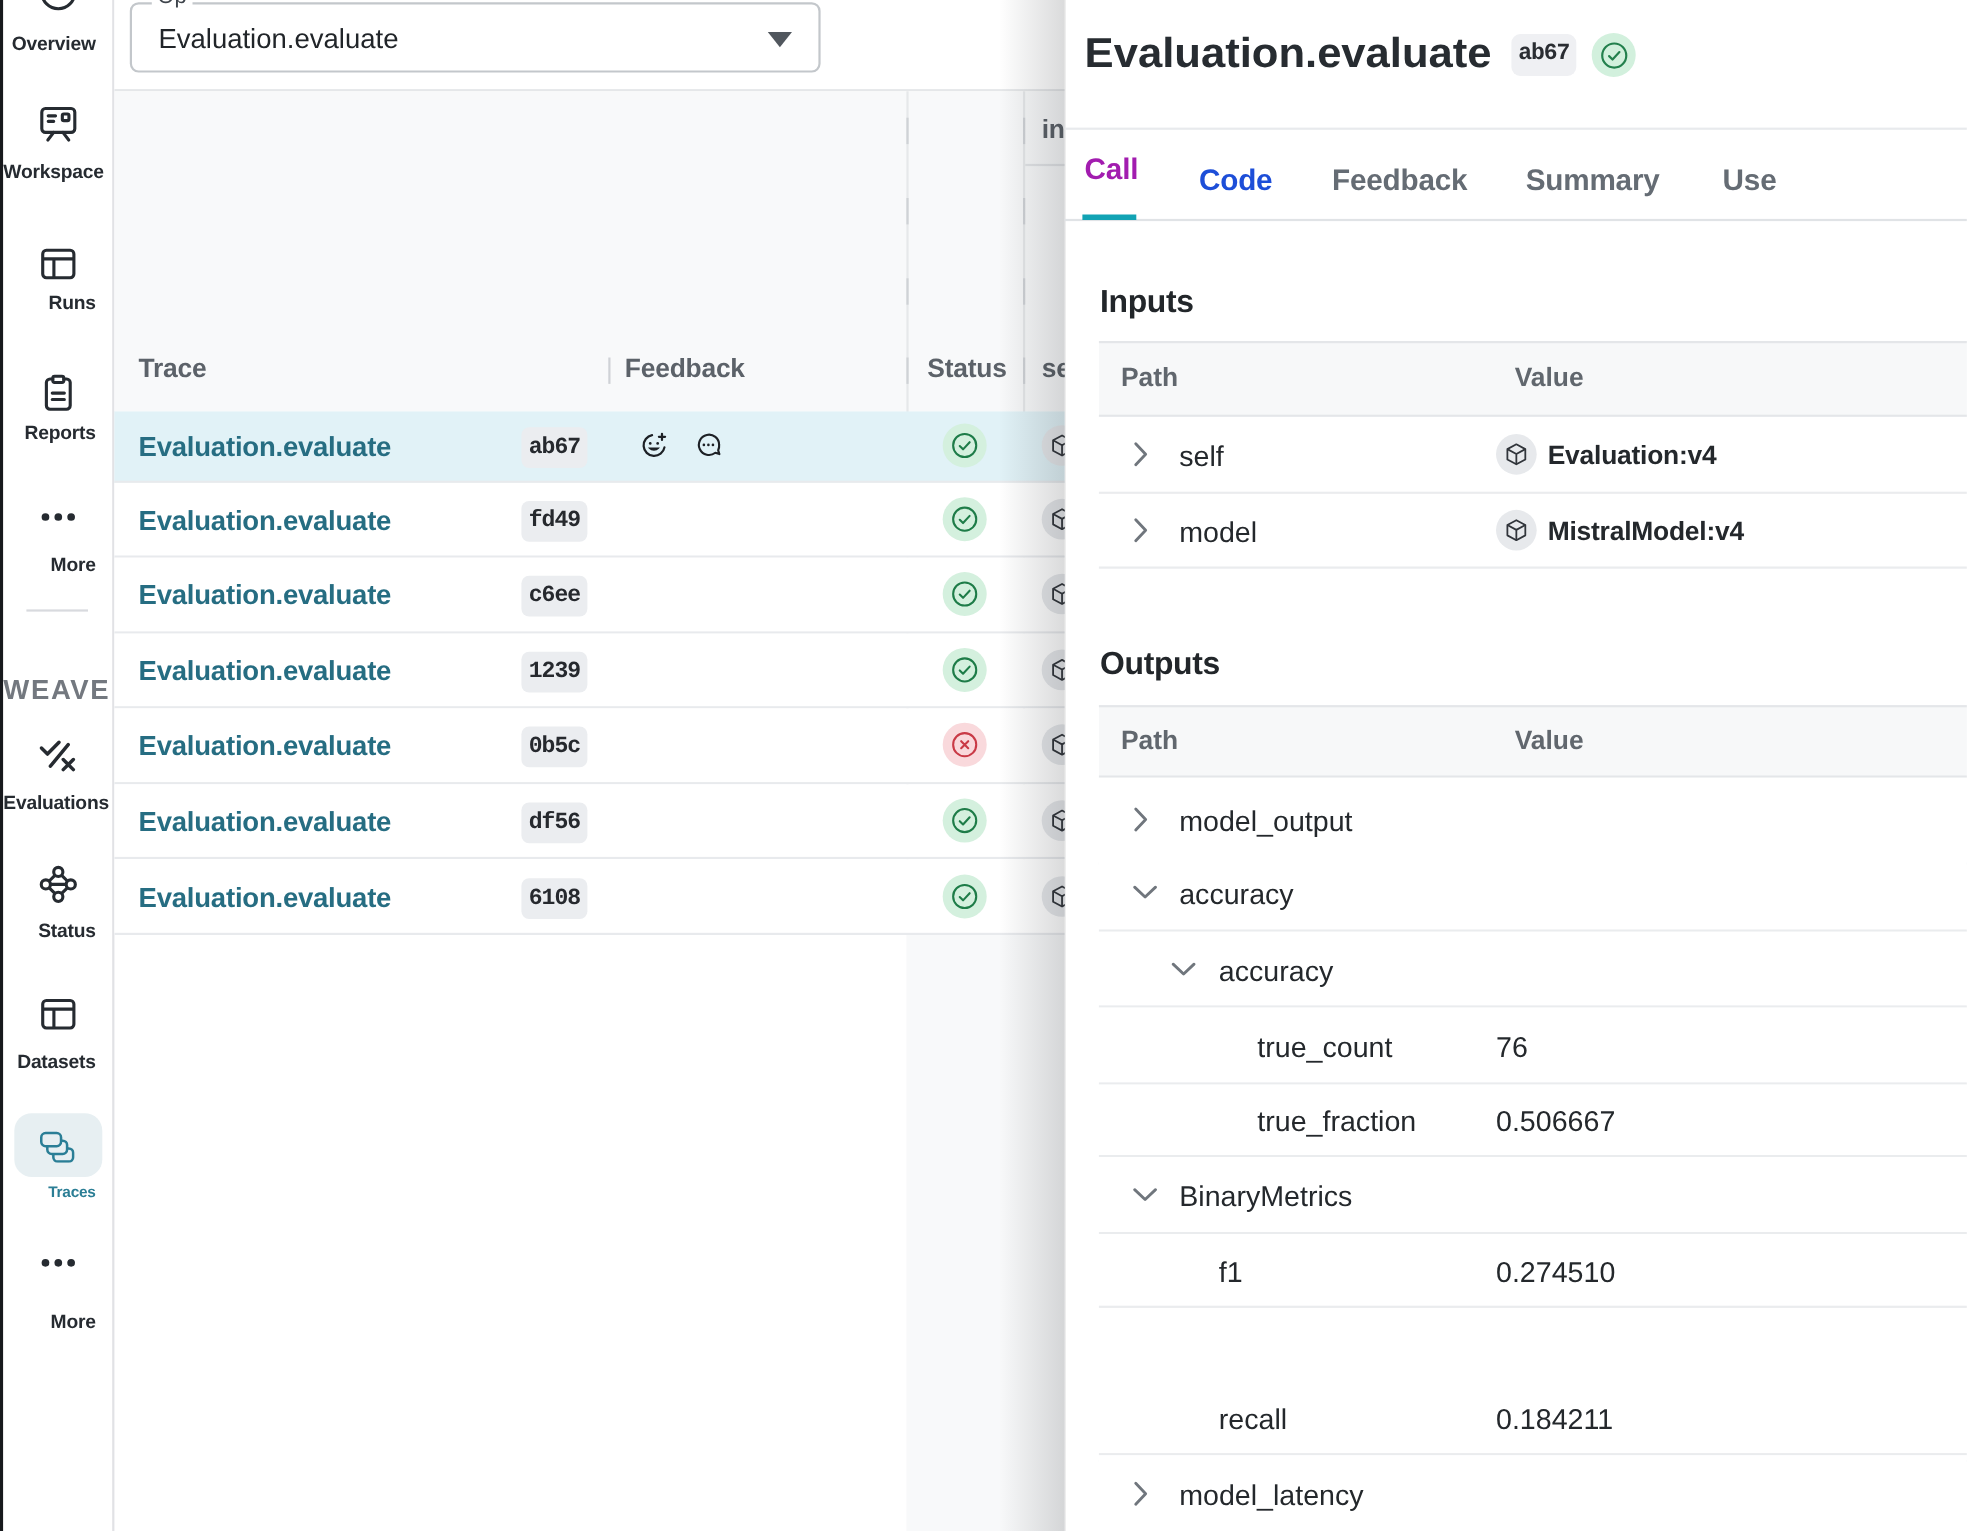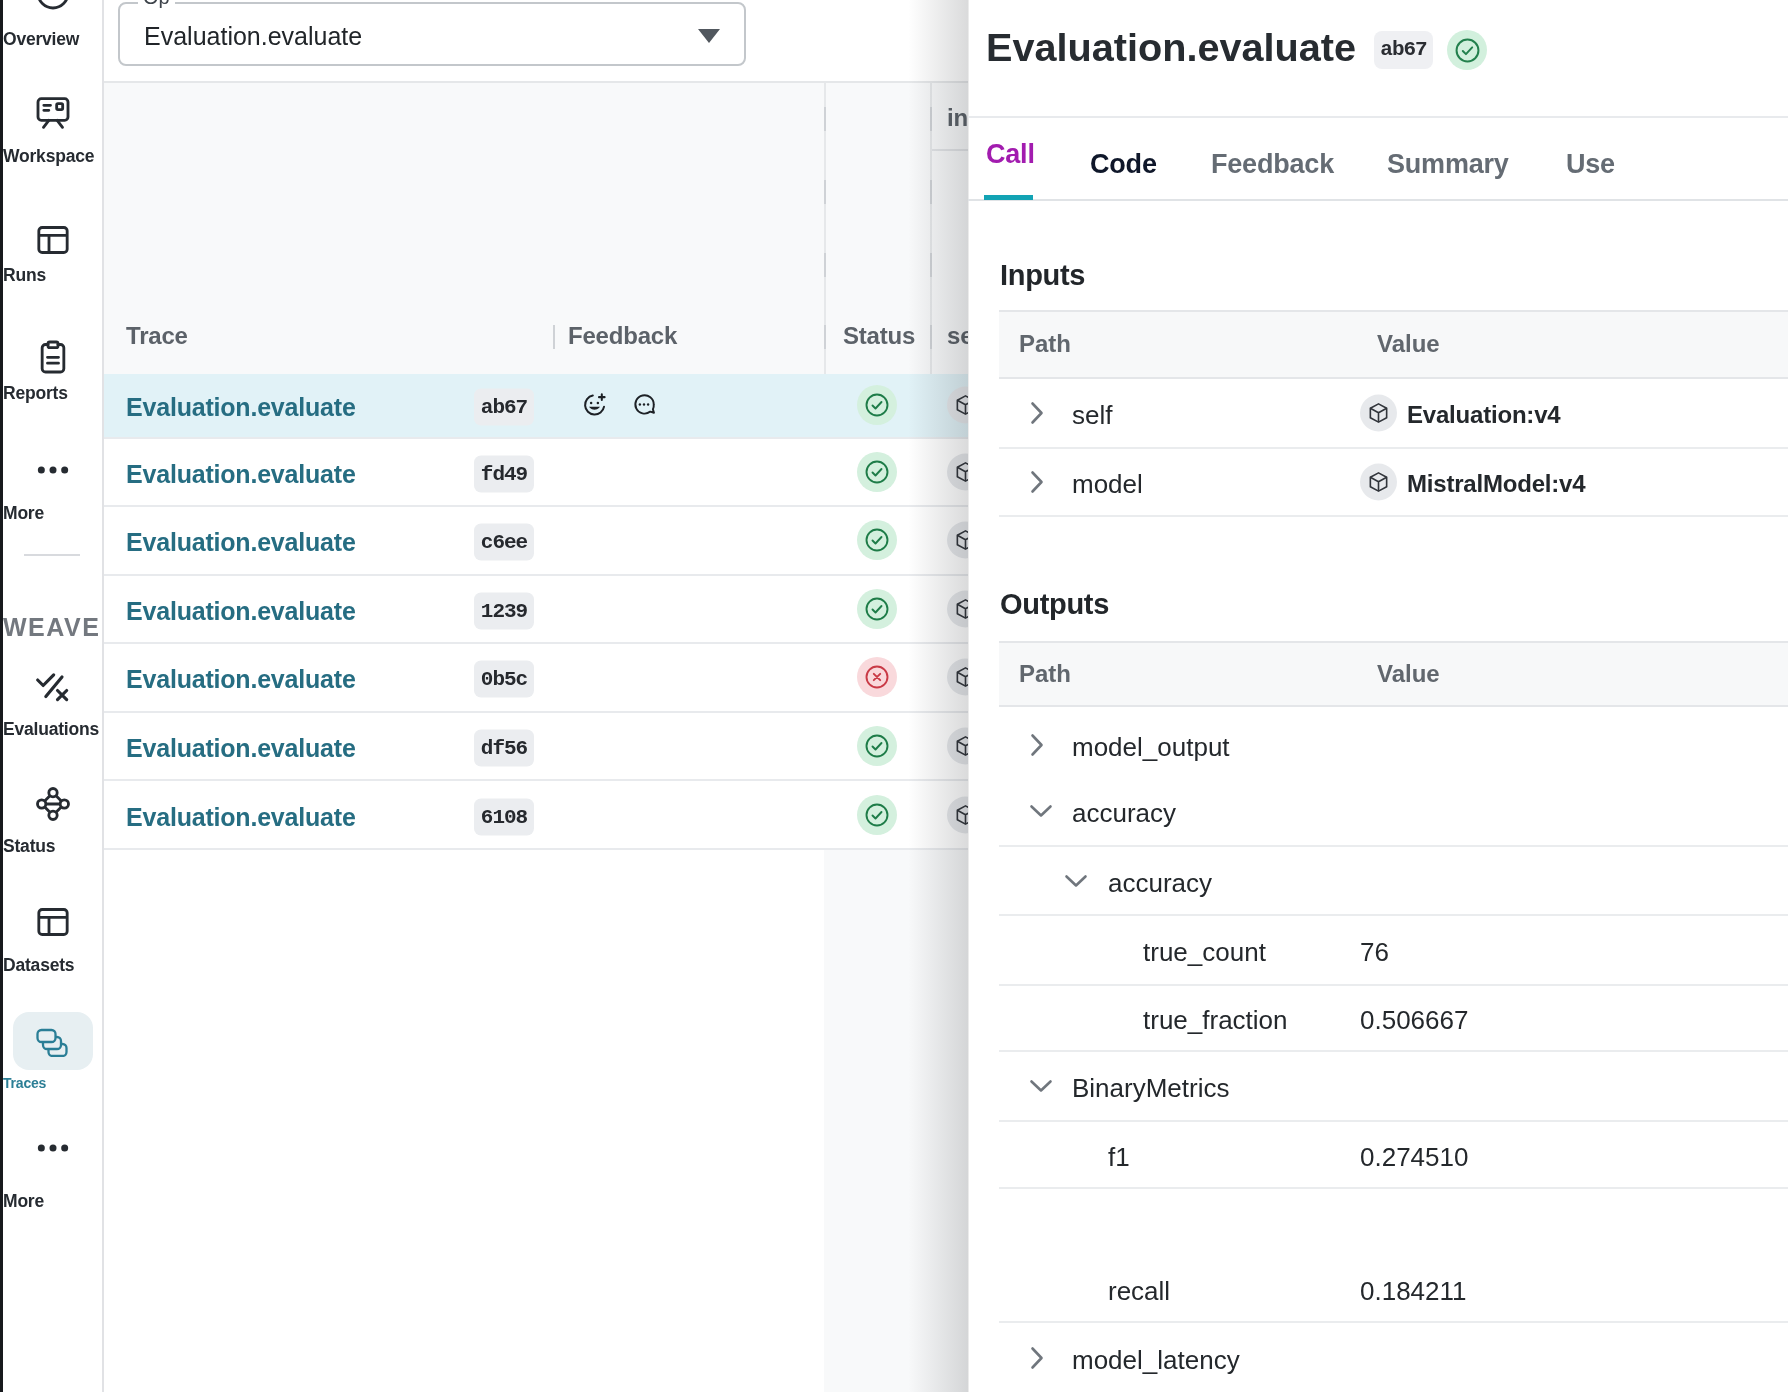--- a/index.html
+++ b/index.html
@@ -1,19 +1,19 @@
 <!DOCTYPE html>
 <html><head>
 <meta charset="utf-8">
 <style>
 *{margin:0;padding:0;box-sizing:border-box}
 html,body{width:1788px;height:1392px;overflow:hidden;background:#fff;font-family:"Liberation Sans",sans-serif}
 .a{position:absolute}
 .vc{position:absolute;top:50%;transform:translateY(-50%)}
-.slb{position:absolute;left:3px;width:84px;text-align:left;font-weight:700;font-size:17.5px;color:#262b31;letter-spacing:-0.2px}
+.slb{position:absolute;left:3px;width:84px;text-align:right;font-weight:700;font-size:17.5px;color:#262b31;letter-spacing:-0.2px}
 .sic{position:absolute;left:33px}
 .hlb{position:absolute;font-size:24px;font-weight:700;color:#5c6269;letter-spacing:-0.2px}
 .tick{position:absolute;width:2px;height:24px;background:#cfd2d6}
 .trow{position:absolute;left:104px;width:864px;border-bottom:2px solid #e8eaed;background:#fff}
 .link{position:absolute;left:22px;top:calc(50% + 2px) !important;transform:translateY(-50%);font-size:25px;font-weight:700;color:#266d82;letter-spacing:-0.2px}
 .chip{position:absolute;left:370px;top:calc(50% + 2px) !important;transform:translateY(-50%);width:60px;height:37px;border-radius:7px;background:#ebedf0;font-family:"Liberation Mono",monospace;font-weight:700;font-size:21px;color:#26292e;text-align:center;line-height:37px;letter-spacing:-1px}
 .stat{position:absolute;left:753px;width:40px;height:40px;border-radius:50%;display:flex;align-items:center;justify-content:center}
 .cube{position:absolute;left:843px;width:37px;height:37px;border-radius:50%;background:#e6e8eb;display:flex;align-items:center;justify-content:center}
 .prow{position:absolute;left:999px;width:789px;border-bottom:2px solid #eaecee;background:#fff}
 .ptxt{position:absolute;top:calc(50% + 2px) !important;transform:translateY(-50%);font-size:26px;color:#24282c}
@@ -261,21 +261,21 @@
 <div class="a" style="left:1374px;top:31px;width:59px;height:38px;border-radius:8px;background:#eff0f3;font-family:'Liberation Mono',monospace;font-weight:700;font-size:21px;color:#2a2d32;text-align:center;line-height:38px;letter-spacing:-1px">ab67</div>
 <div class="a" style="left:1447px;top:30px;width:40px;height:40px;border-radius:50%;background:#d2f0dd;display:flex;align-items:center;justify-content:center">
     <svg width="25" height="25" viewBox="0 0 24 24" fill="none" stroke="#23804d" stroke-width="1.9" stroke-linecap="round" stroke-linejoin="round">
       <circle cx="12" cy="12" r="10.5"></circle>
       <path d="M7.5 12.5l3 3 6-6.5"></path>
     </svg>
   </div>
 <div class="a" style="left:968px;top:116px;width:820px;height:2px;background:#e8eaed"></div>
 
 <div class="tab" style="left:986px;top:139px;color:#a21caf">Call</div>
-<div class="tab" style="left:1090px;top:149px;color:#0f172a">Code</div>
+<div class="tab" style="left:1090px;top:149px;color:#1d4ed8">Code</div>
 <div class="tab" style="left:1211px;top:149px;color:#656c74">Feedback</div>
 <div class="tab" style="left:1387px;top:149px;color:#656c74">Summary</div>
 <div class="tab" style="left:1566px;top:149px;color:#656c74">Use</div>
 <div class="a" style="left:968px;top:199px;width:820px;height:2px;background:#e0e3e6"></div>
 <div class="a" style="left:984px;top:195px;width:49px;height:5px;background:#12a3b4"></div>
 
 <div class="a" style="left:1000px;top:259px;font-size:29px;font-weight:700;color:#22262a;letter-spacing:-0.3px">Inputs</div>
 
 <div class="a" style="left:999px;top:310px;width:789px;height:68.8px;background:#f7f8f9;border-top:2px solid #e4e6e9;border-bottom:2px solid #e4e6e9">
   <div class="vc" style="left:20px;font-size:24px;font-weight:700;color:#61676e">Path</div>

